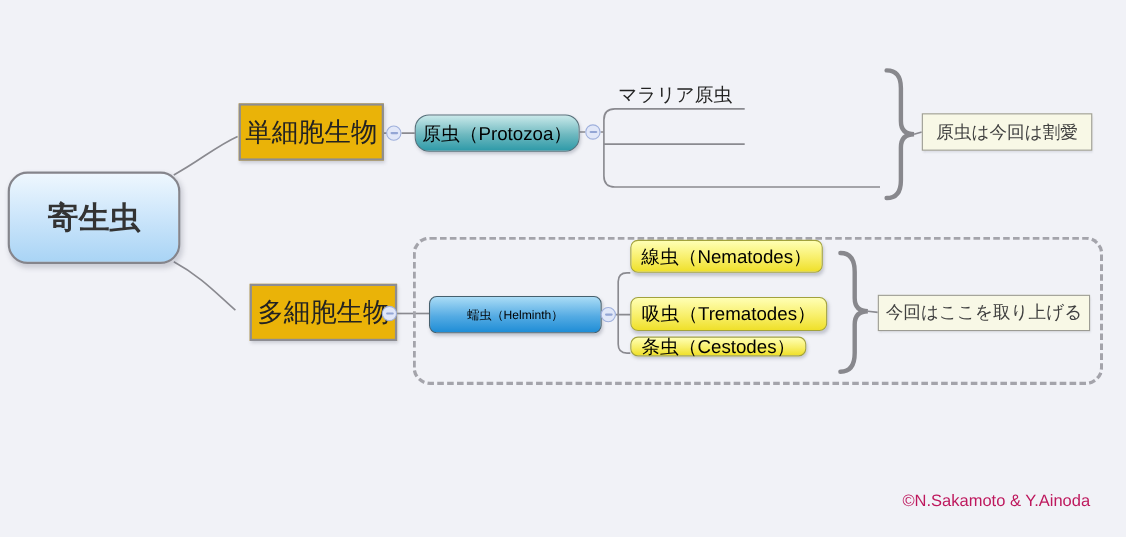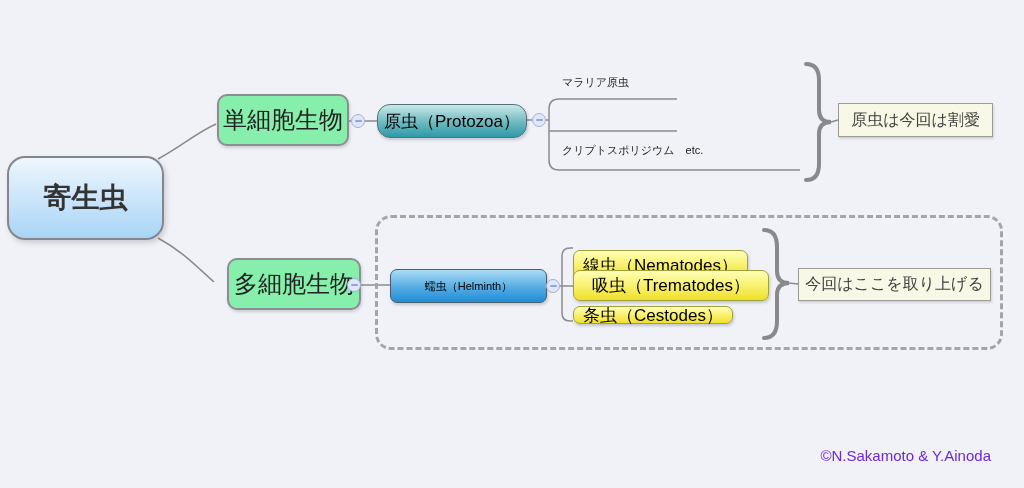--- a/index.html
+++ b/index.html
@@ -17,21 +17,21 @@
     white-space:nowrap;box-sizing:border-box;
   }
   .node-root{
     left:7px;top:156px;width:157px;height:84px;border-radius:18px;
     border:2px solid #85858c;
     background:linear-gradient(to bottom,var(--root-gradient-top,#eef7fe) 0%,#cfe7fb 45%,var(--root-gradient-bottom,#a9d4f5) 100%);
     font-size:28px;font-weight:bold;color:#333;
     box-shadow:2px 3px 5px rgba(90,95,115,.25);
   }
   .node-white{
-    background:#86efac;border:2px solid #8d8d93;border-radius:10px;
+    background:#eab308;border:2px solid #8d8d93;border-radius:0;
     font-size:24px;color:#222;
     box-shadow:1px 2px 3px rgba(90,95,115,.25);
   }
   .node-unicellular{left:217px;top:94px;width:132px;height:52px;}
   .node-multicellular{left:227px;top:258px;width:134px;height:52px;}
   .node-protozoa{
     left:377px;top:104px;width:150px;height:34px;border-radius:13px;
     border:1px solid #56707a;font-size:17px;color:#000;
     background:linear-gradient(to bottom,var(--protozoa-gradient-top,#c9e9ea) 0%,#6db8bf 55%,var(--protozoa-gradient-bottom,#2e9aa8) 100%);
     box-shadow:1px 2px 3px rgba(90,95,115,.3);
@@ -41,51 +41,51 @@
     left:390px;top:269px;width:157px;height:34px;border-radius:7px;
     border:1px solid #46606e;font-size:11px;color:#000;
     background:linear-gradient(to bottom,var(--helminth-gradient-top,#aadcf6) 0%,#54abe3 55%,var(--helminth-gradient-bottom,#1f8dd6) 100%);
     box-shadow:1px 2px 3px rgba(90,95,115,.3);
   }
   .node-yellow{
     border:1px solid #a2a23c;border-radius:7px;font-size:17px;color:#000;
     background:linear-gradient(to bottom,var(--worm-gradient-top,#ffffb4) 0%,#f8ef6a 55%,var(--worm-gradient-bottom,#efe02a) 100%);
     box-shadow:1px 2px 3px rgba(90,95,115,.3);
   }
-  .node-nematodes{left:573px;top:250px;width:175px;height:30px;}
-  .node-trematodes{left:573px;top:270px;width:196px;height:31px;}
+  .node-nematodes{left:573px;top:218px;width:175px;height:30px;}
+  .node-trematodes{left:573px;top:270px;width:179px;height:31px;}
   .node-cestodes{left:573px;top:306px;width:160px;height:18px;}
   .note{
     background:var(--note-background,#f8f8e6);border:1px solid #9c9c94;
     font-size:16px;color:#404040;box-shadow:1px 2px 2px rgba(90,95,115,.2);
   }
   .note-protozoa{left:838px;top:103px;width:155px;height:34px;}
   .note-helminth{left:798px;top:268px;width:193px;height:33px;}
   .line-item{
-    position:absolute;font-size:11px;color:#222;white-space:nowrap;
+    position:absolute;font-size:17px;color:#222;white-space:nowrap;
   }
   .item-0{left:562px;top:75px;}
   .item-1{left:562px;top:107px;}
   .item-2{left:562px;top:143px;}
   .dashed-group{
     position:absolute;left:375px;top:215px;width:628px;height:135px;
     border:3px dashed #a4a4ab;border-radius:16px;box-sizing:border-box;
   }
   .toggle{
     position:absolute;width:14px;height:14px;border-radius:50%;
     background:#e1e7f8;border:1px solid #9fb0dc;box-sizing:border-box;
     display:flex;align-items:center;justify-content:center;
   }
   .toggle .minus{display:block;width:7px;height:2px;background:#93a5d4;border-radius:1px;}
   .toggle-1{left:351px;top:114px;}
   .toggle-2{left:532px;top:113px;}
   .toggle-3{left:347px;top:278px;}
   .toggle-4{left:546px;top:279px;}
   .credit{
-    position:absolute;right:33px;top:447px;font-size:15px;color:#6d28d9;
+    position:absolute;right:33px;top:447px;font-size:15px;color:#be185d;
     white-space:nowrap;
   }
   .conn{stroke:var(--line,#8a8a90);stroke-width:1.5;fill:none;}
   .brace{stroke:#88888d;stroke-width:4;fill:none;stroke-linecap:round;}
 </style>
 </head>
 <body>
 
 <div class="canvas">
 
@@ -107,21 +107,20 @@
 
   <div class="node node-root">寄生虫</div>
 
   <div class="node node-white node-unicellular">単細胞生物</div>
 
   <div class="node node-white node-multicellular">多細胞生物</div>
 
   <div class="node node-protozoa">原虫（Protozoa）</div>
 
   <div class="line-item item-0">マラリア原虫</div>
-  <div class="line-item item-2">クリプトスポリジウム　etc.</div>
 
   <div class="node note note-protozoa">原虫は今回は割愛</div>
 
   <div class="node node-helminth">蠕虫（Helminth）</div>
 
   <div class="node node-yellow node-nematodes">線虫（Nematodes）</div>
   <div class="node node-yellow node-trematodes">吸虫（Trematodes）</div>
   <div class="node node-yellow node-cestodes">条虫（Cestodes）</div>
 
   <div class="node note note-helminth">今回はここを取り上げる</div>

